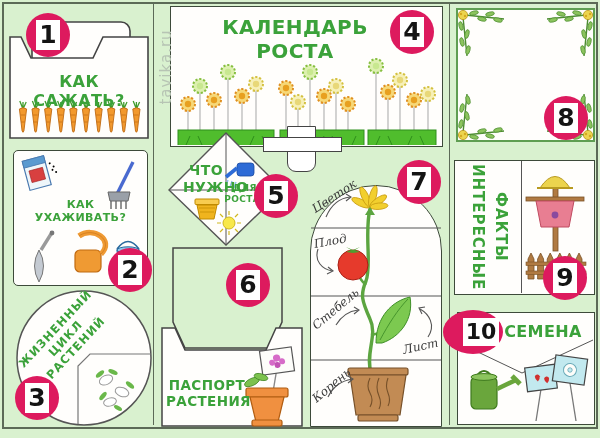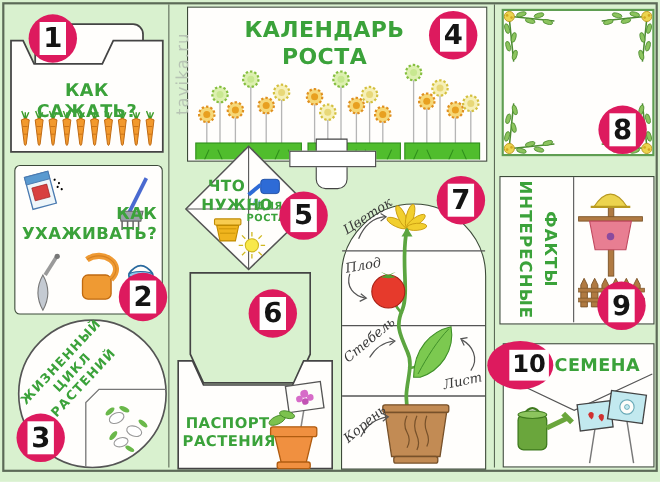--- a/index.html
+++ b/index.html
@@ -81,21 +81,21 @@
       <rect x="-12" y="-6" width="26" height="22" rx="5" fill="#ef9a33" stroke="#c06a10" stroke-width="1.2"></rect>
       <path d="M14,-2 C28,-16 6,-30 -8,-20" fill="none" stroke="#ef9a33" stroke-width="5.5"></path>
       <path d="M14,-2 C28,-16 6,-30 -8,-20" fill="none" stroke="#c06a10" stroke-width="1" opacity="0.5"></path>
     </g>
     <g transform="translate(114,104)">
       <path d="M-10,-4 L-7,20 H9 L12,-4 Z" fill="#58aadc" stroke="#2a6a9e" stroke-width="1.2"></path>
       <ellipse cx="1" cy="-4" rx="11" ry="3.2" fill="#8cc8ec" stroke="#2a6a9e" stroke-width="1"></ellipse>
       <path d="M-10,-5 Q1,-20 12,-5" fill="none" stroke="#2a6a9e" stroke-width="1.6"></path>
     </g>
   </svg>
-  <div class="gtxt" style="position:absolute;left:18px;top:185px;width:125px;font-size:15px;z-index:4;text-align:right;">КАК
+  <div class="gtxt" style="position:absolute;left:18px;top:198px;width:125px;font-size:11px;z-index:4;">КАК
 УХАЖИВАТЬ?</div>
 
   <svg style="left:14px;top:288px;" width="142" height="142" viewBox="0 0 142 142">
     <circle cx="70" cy="70" r="67" fill="#fffefc" stroke="#555" stroke-width="1.5"></circle>
     <path d="M137,66 H76 L64,78 V136" fill="none" stroke="#777" stroke-width="1.2"></path>
     <g>
       <ellipse cx="92" cy="92" rx="7" ry="4.5" transform="rotate(-25 92 92)" fill="#fff" stroke="#999" stroke-width="1"></ellipse>
       <ellipse cx="86" cy="86" rx="5" ry="2.2" transform="rotate(-40 86 86)" fill="#6ab84a"></ellipse>
       <ellipse cx="99" cy="84" rx="5" ry="2.2" transform="rotate(25 99 84)" fill="#6ab84a"></ellipse>
       <ellipse cx="108" cy="104" rx="7" ry="4.5" transform="rotate(20 108 104)" fill="#fff" stroke="#999" stroke-width="1"></ellipse>

